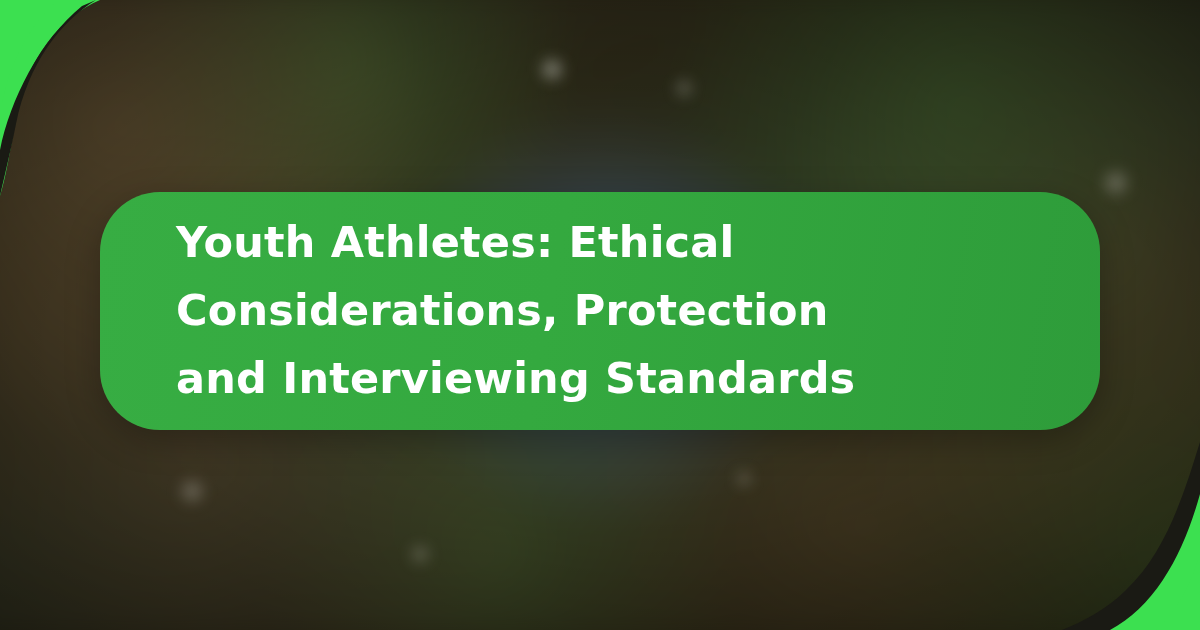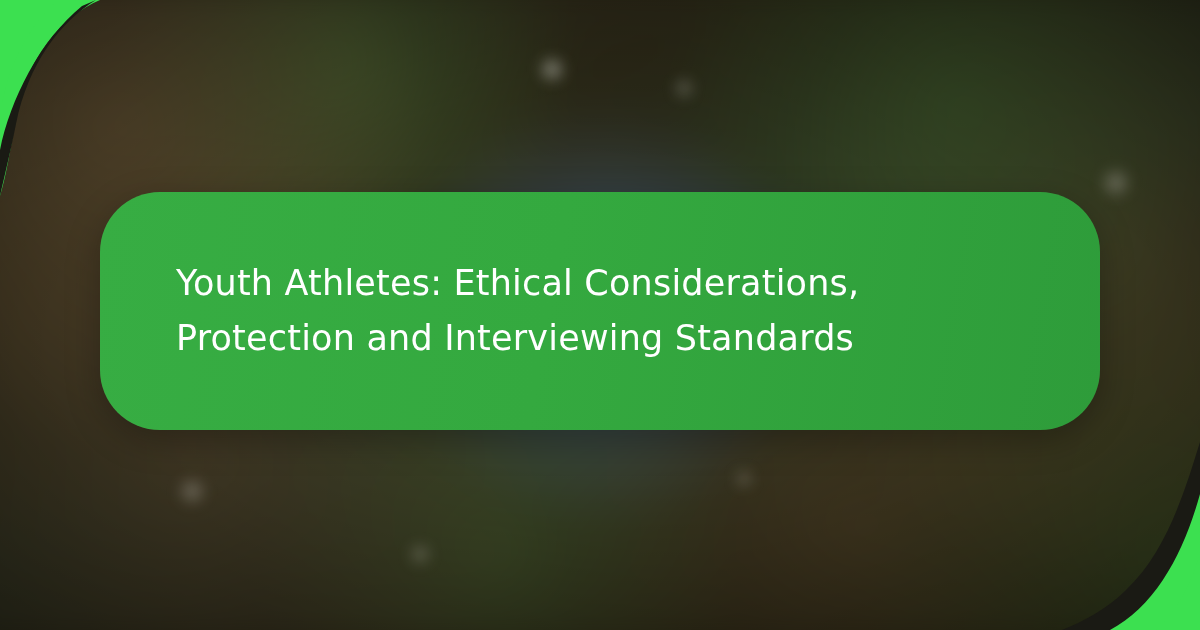--- a/index.html
+++ b/index.html
@@ -87,23 +87,23 @@
     border-radius: 60px;
     background: linear-gradient(100deg, #37ad43 0%, #34a93f 45%, #2e9c3a 100%);
     box-shadow: 0 10px 34px rgba(0,0,0,0.28);
     display: flex;
     align-items: center;
     padding: 0 76px;
     box-sizing: border-box;
   }
   .title-text {
     color: #ffffff;
-    font-size: 35px;
+    font-size: 43px;
     line-height: 1.58;
-    font-weight: 400;
+    font-weight: 700;
     letter-spacing: 0.2px;
     font-family: "DejaVu Sans", sans-serif;
     max-width: 690px;
   }
 </style>
 </head>
 <body>
 
 <div class="canvas">
 

